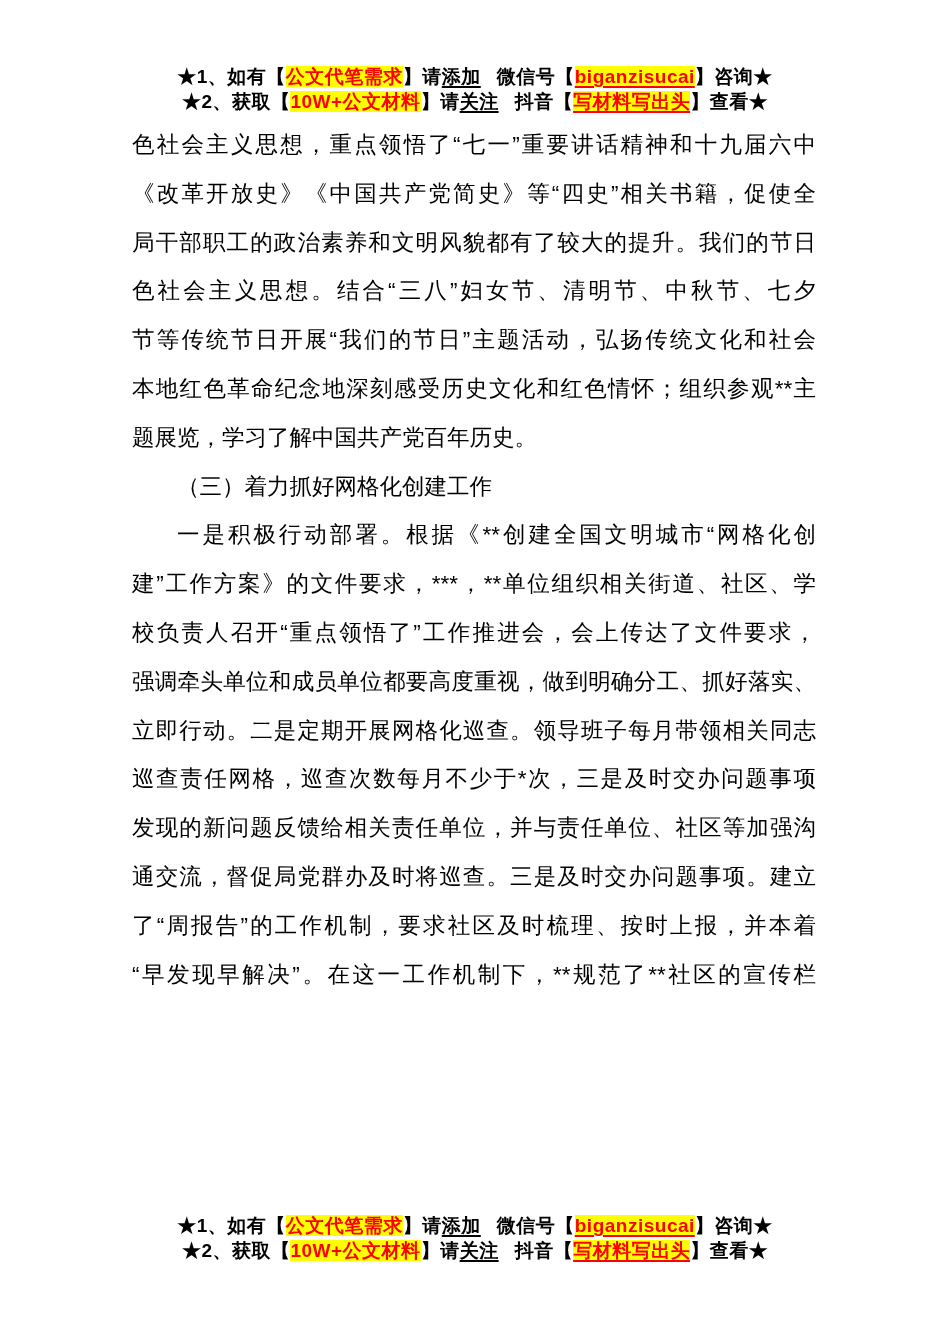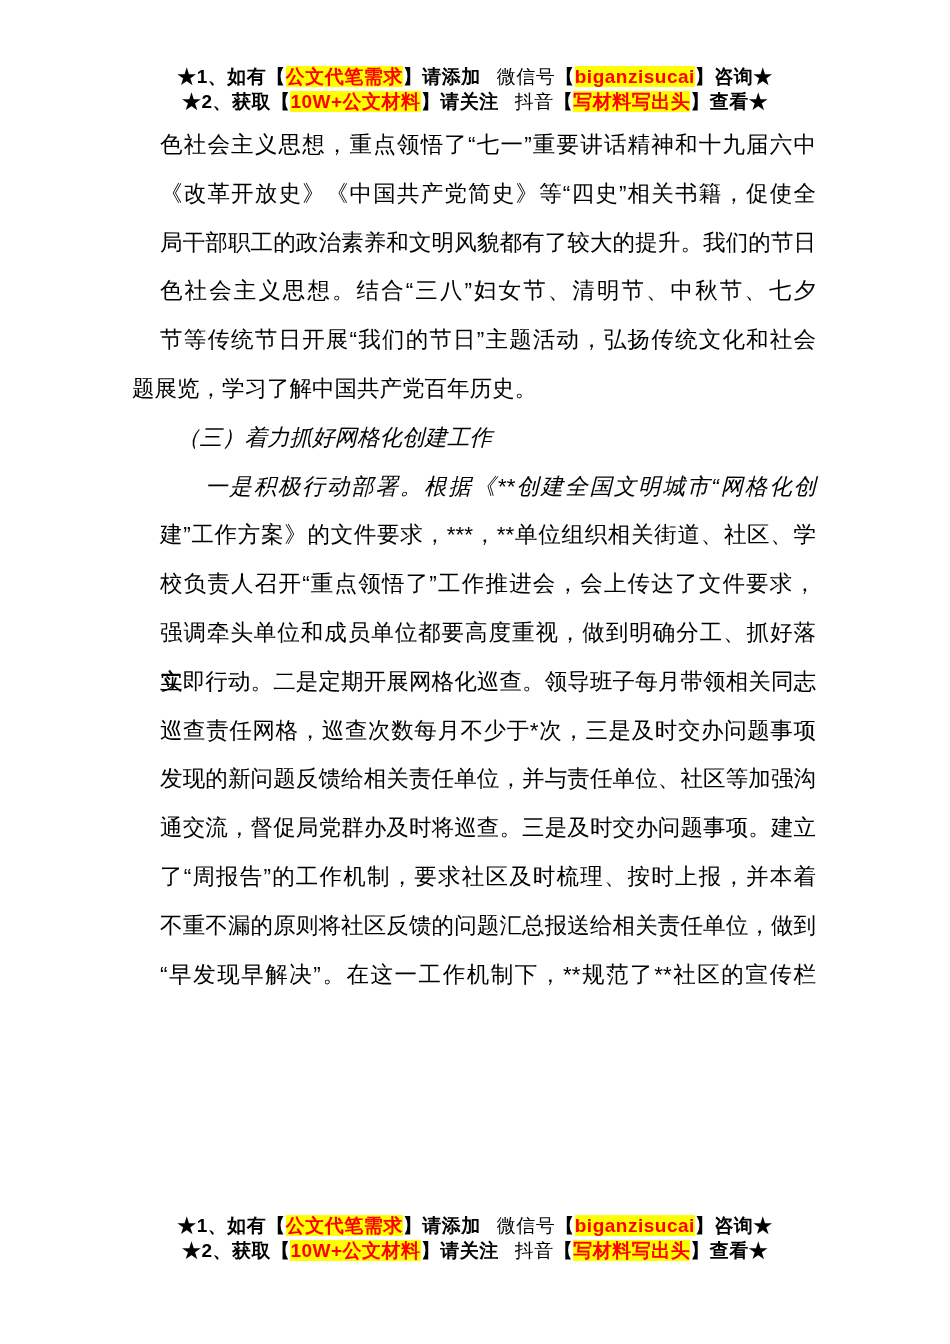--- a/index.html
+++ b/index.html
@@ -33,73 +33,72 @@
     white-space: nowrap;
   }
   #notice-header { top: 64px; }
   #notice-footer { top: 1213px; }
   .notice-line { height: 25px; }
   .notice .hl {
     background: var(--hl-bg, #ffff00);
     color: var(--hl-fg, #ff0000);
   }
   .notice .ul {
+    text-decoration: underline;
     text-decoration-thickness: 2px;
     text-underline-offset: 3px;
   }
-  .notice .rg { font-weight: normal; margin-left: 16px; }
+  .notice .rg { font-weight: bold; margin-left: 16px; }
   
   .doc {
     position: absolute;
     top: 121px;
     left: 132px;
     width: 684px;
     font-size: 22.5px;
     line-height: 48.8px;
     color: #000000;
   }
   .doc .line {
     height: 48.8px;
     text-align: justify;
     text-justify: inter-character;
   }
   .doc .line.just {
     text-align-last: justify;
-    margin-left: 28px;
   }
   .doc .line.indent {
     text-indent: 2em;
-    font-style: italic;
   }
 </style>
 </head>
 <body style="--hl-bg: #ffff00; --hl-fg: #ff0000;">
 
 <div class="page">
   <div class="notice" id="notice-header">
       <div class="notice-line"><span class="">★1、如有【</span><span class="hl">公文代笔需求</span><span class="">】请</span><span class="ul">添加</span><span class="rg">微信号</span><span class="">【</span><span class="hl ul">biganzisucai</span><span class="">】咨询★</span></div>
       <div class="notice-line"><span class="">★2、获取【</span><span class="hl">10W+公文材料</span><span class="">】请</span><span class="ul">关注</span><span class="rg">抖音</span><span class="">【</span><span class="hl ul">写材料写出头</span><span class="">】查看★</span></div>
     </div>
   <div class="doc" id="doc-body">
       <div class="line just">色社会主义思想，重点领悟了“七一”重要讲话精神和十九届六中</div>
       <div class="line just">《改革开放史》《中国共产党简史》等“四史”相关书籍，促使全</div>
       <div class="line just">局干部职工的政治素养和文明风貌都有了较大的提升。我们的节日</div>
       <div class="line just">色社会主义思想。结合“三八”妇女节、清明节、中秋节、七夕</div>
       <div class="line just">节等传统节日开展“我们的节日”主题活动，弘扬传统文化和社会</div>
+      <div class="line just">本地红色革命纪念地深刻感受历史文化和红色情怀；组织参观**主</div>
       <div class="line">题展览，学习了解中国共产党百年历史。</div>
       <div class="line indent">（三）着力抓好网格化创建工作</div>
       <div class="line indent just">一是积极行动部署。根据《**创建全国文明城市“网格化创</div>
       <div class="line just">建”工作方案》的文件要求，***，**单位组织相关街道、社区、学</div>
       <div class="line just">校负责人召开“重点领悟了”工作推进会，会上传达了文件要求，</div>
       <div class="line just">强调牵头单位和成员单位都要高度重视，做到明确分工、抓好落实、</div>
       <div class="line just">立即行动。二是定期开展网格化巡查。领导班子每月带领相关同志</div>
       <div class="line just">巡查责任网格，巡查次数每月不少于*次，三是及时交办问题事项</div>
       <div class="line just">发现的新问题反馈给相关责任单位，并与责任单位、社区等加强沟</div>
       <div class="line just">通交流，督促局党群办及时将巡查。三是及时交办问题事项。建立</div>
       <div class="line just">了“周报告”的工作机制，要求社区及时梳理、按时上报，并本着</div>
-      <div class="line just">不重不漏的原则将社区反馈的问题汇总报送给相关责任单位，做到</div>
       <div class="line just">“早发现早解决”。在这一工作机制下，**规范了**社区的宣传栏</div>
     </div>
   <div class="notice" id="notice-footer">
       <div class="notice-line"><span class="">★1、如有【</span><span class="hl">公文代笔需求</span><span class="">】请</span><span class="ul">添加</span><span class="rg">微信号</span><span class="">【</span><span class="hl ul">biganzisucai</span><span class="">】咨询★</span></div>
       <div class="notice-line"><span class="">★2、获取【</span><span class="hl">10W+公文材料</span><span class="">】请</span><span class="ul">关注</span><span class="rg">抖音</span><span class="">【</span><span class="hl ul">写材料写出头</span><span class="">】查看★</span></div>
     </div>
 </div>
 
 </body></html>

